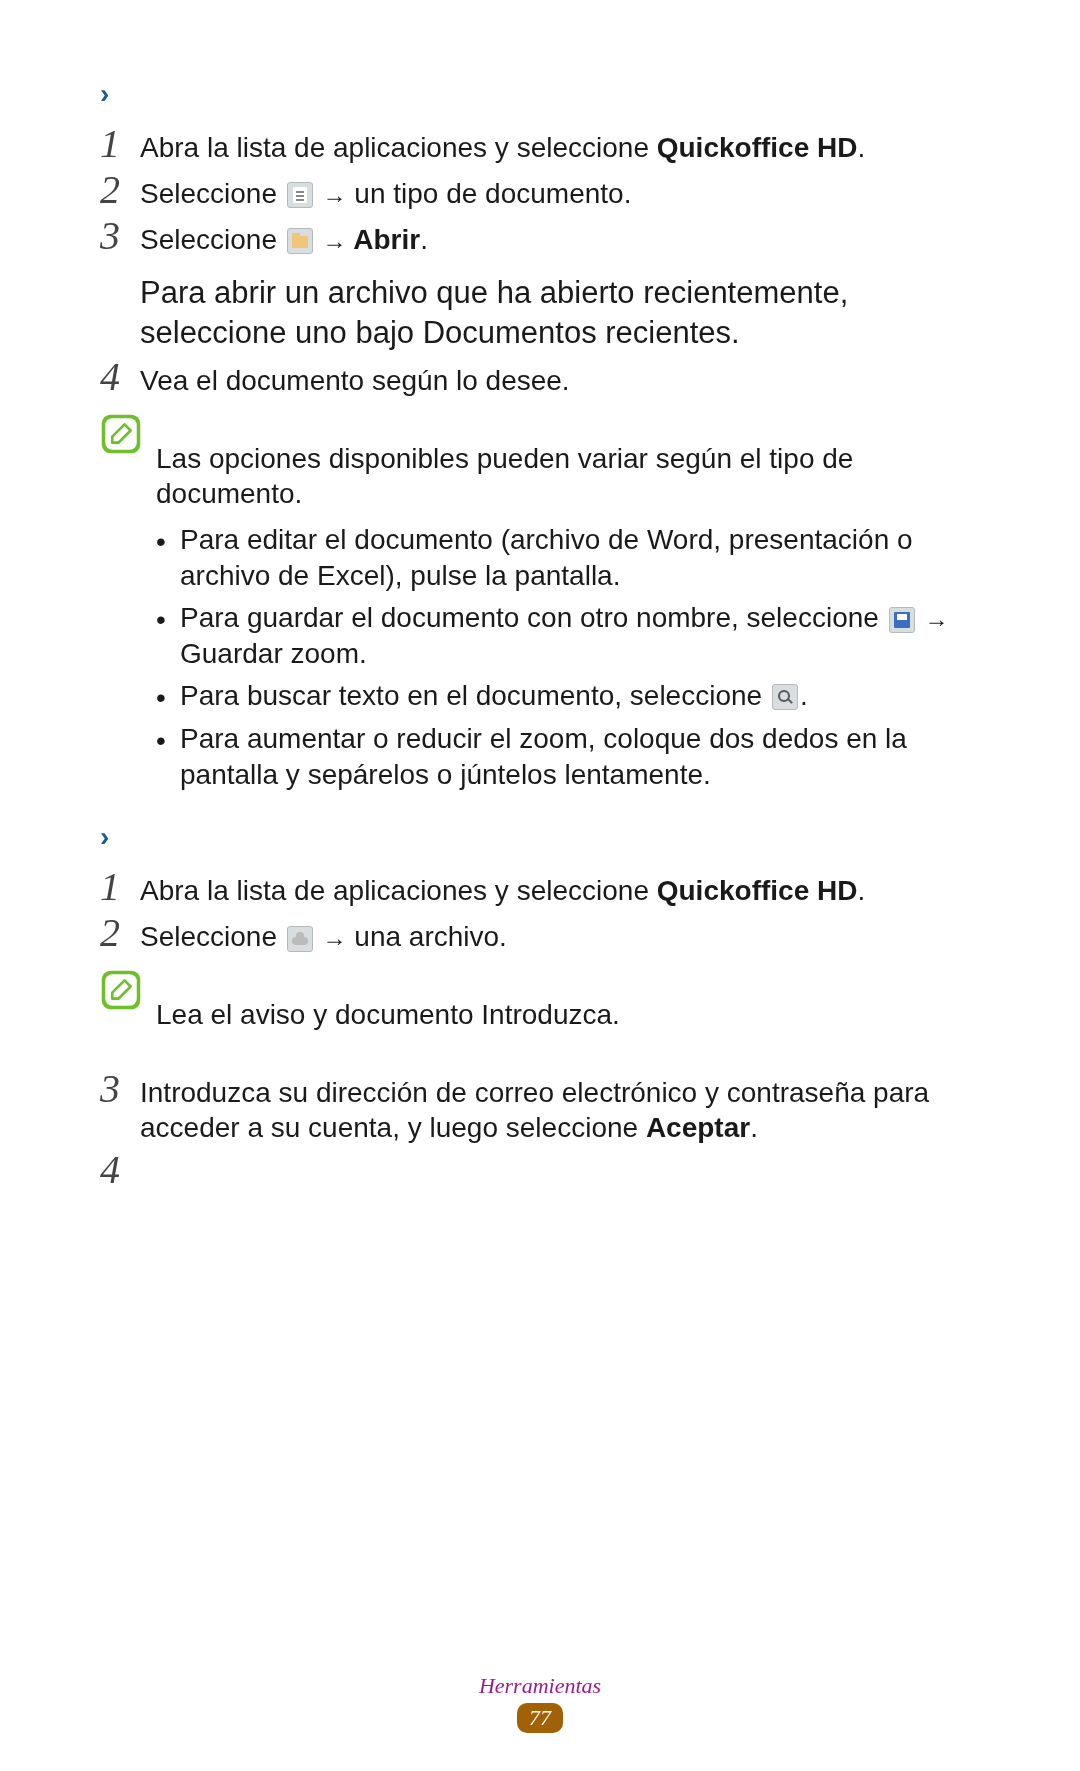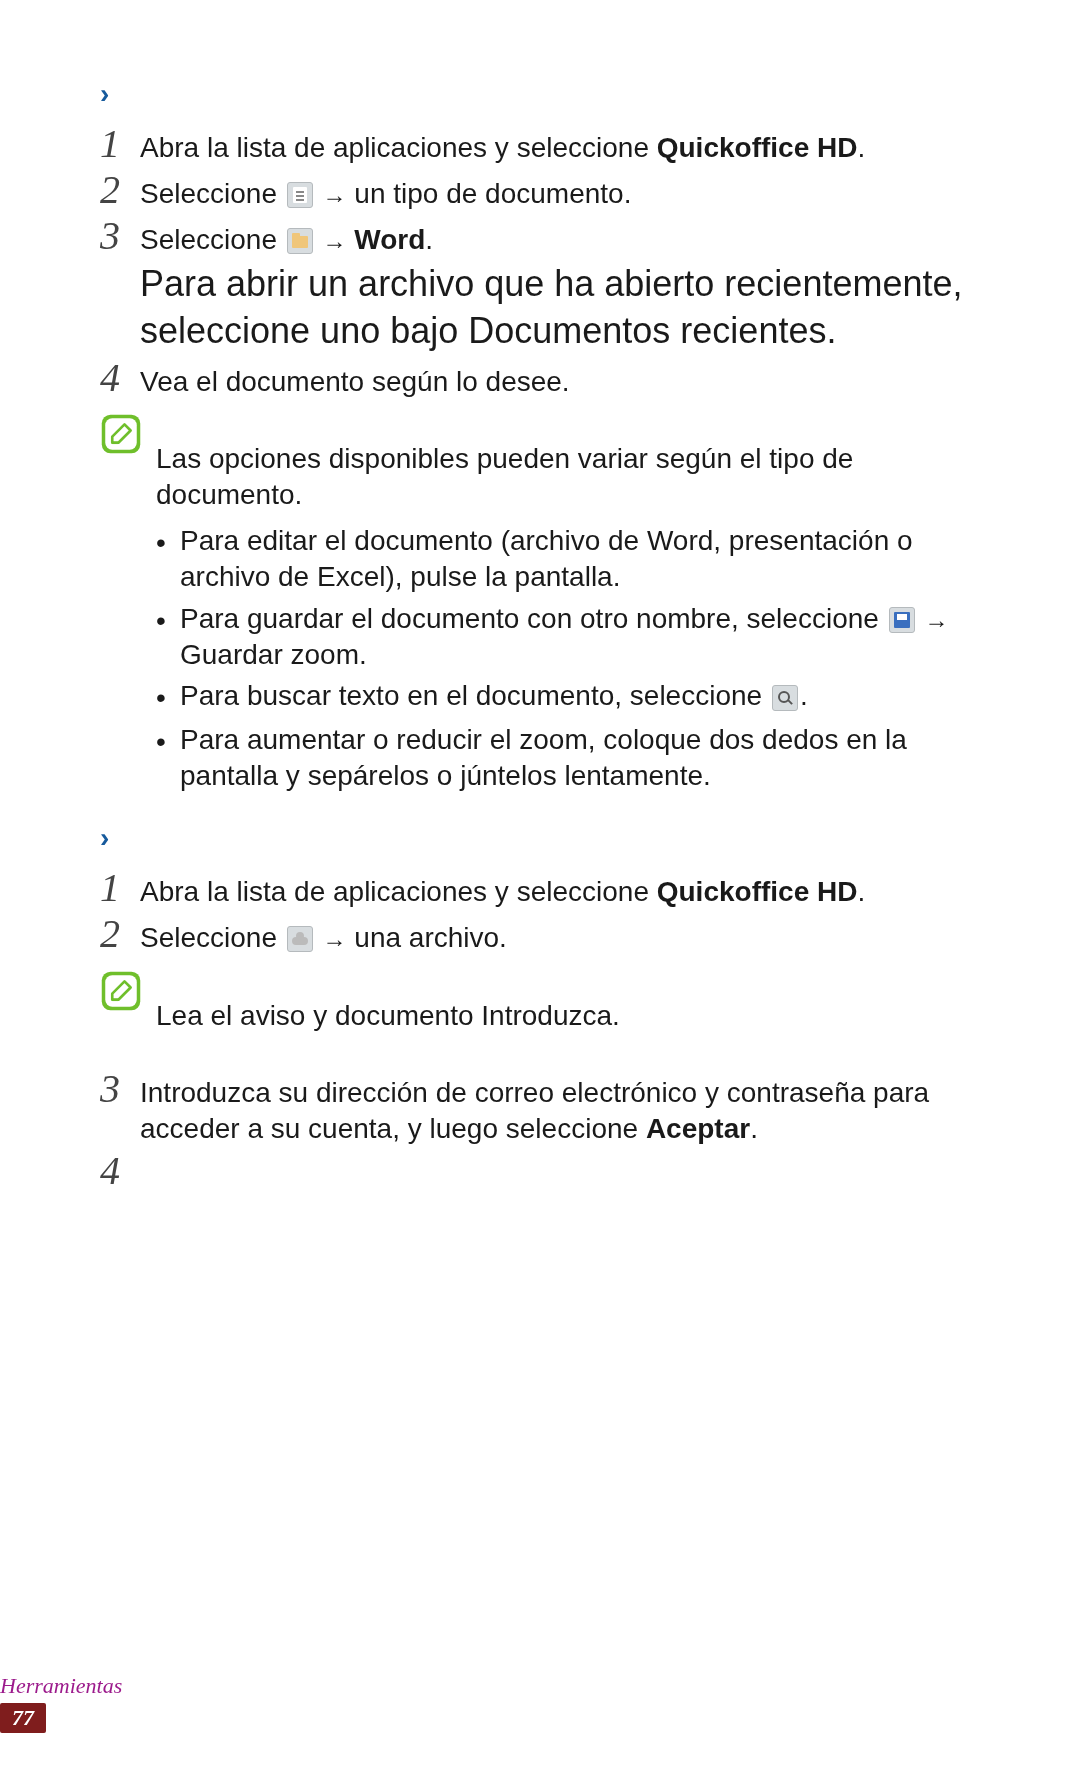--- a/index.html
+++ b/index.html
@@ -47,24 +47,24 @@
   }
   .step-text {
     font-size: 28px;
     line-height: 1.28;
     padding-top: 8px;
   }
   .step-text .bold {
     font-weight: 700;
   }
   .sub-para {
-    font-size: 36px;
+    font-size: 31px;
     line-height: 1.28;
     margin-left: 40px;
-    margin-top: 4px;
+    margin-top: 16px;
   }
   .arrow {
     font-size: 24px;
     display: inline-block;
     vertical-align: middle;
   }
   .small-icon {
     display: inline-block;
     width: 24px;
     height: 24px;
@@ -188,39 +188,38 @@
   .bullet-text {
     flex: 1;
   }
   .section2 {
     margin-top: 28px;
   }
   .footer {
     position: absolute;
     bottom: 38px;
     left: 0; right: 0;
-    text-align: left;
+    text-align: center;
   }
   .footer-label {
     font-family: Georgia, "Times New Roman", serif;
     font-style: italic;
     font-size: 22px;
     color: #9c1b8c;
   }
   .footer-badge {
     display: inline-block;
     margin-top: 4px;
-    background: #7f1d1d;
+    background: #a16207;
     color: #fff;
     font-size: 22px;
     padding: 2px 12px;
-    border-radius: 2px;
+    border-radius: 10px;
     font-family: Georgia, "Times New Roman", serif;
     font-style: italic;
-    font-weight: bold;
   }
   .spacer-md { height: 22px; }
 </style>
 </head>
 <body>
 
 <div class="page">
 
   <div class="section-heading">
     <span class="chevron-blue">›</span>
@@ -238,21 +237,21 @@
     <div class="step-text">
       <span>Seleccione </span><span class="small-icon doc"></span>
       <span class="arrow">→</span><span> un tipo de documento.</span>
     </div>
   </div>
 
   <div class="step-row">
     <div class="step-num">3</div>
     <div class="step-text">
       <span>Seleccione </span><span class="small-icon folder"></span>
-      <span class="arrow">→</span><span class="bold"> Word</span><span>.</span>
+      <span class="arrow">→</span><span class="bold"> Abrir</span><span>.</span>
     </div>
   </div>
   <div class="sub-para">
     <span>Para abrir un archivo que ha abierto recientemente, seleccione uno bajo </span><span class="bold">Documentos recientes</span><span>.</span>
   </div>
 
   <div class="step-row">
     <div class="step-num">4</div>
     <div class="step-text">Vea el documento según lo desee.</div>
   </div>

